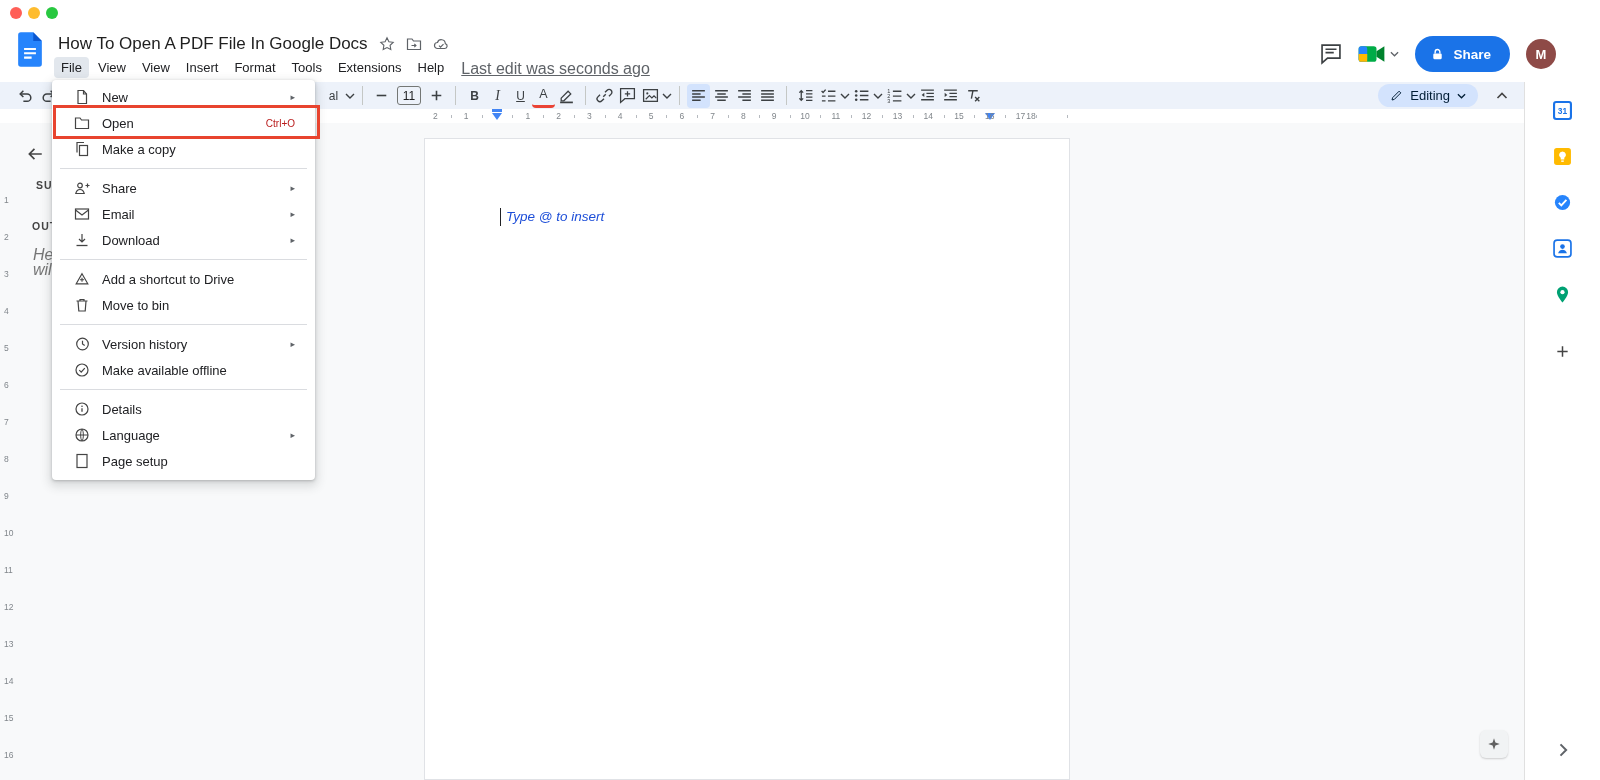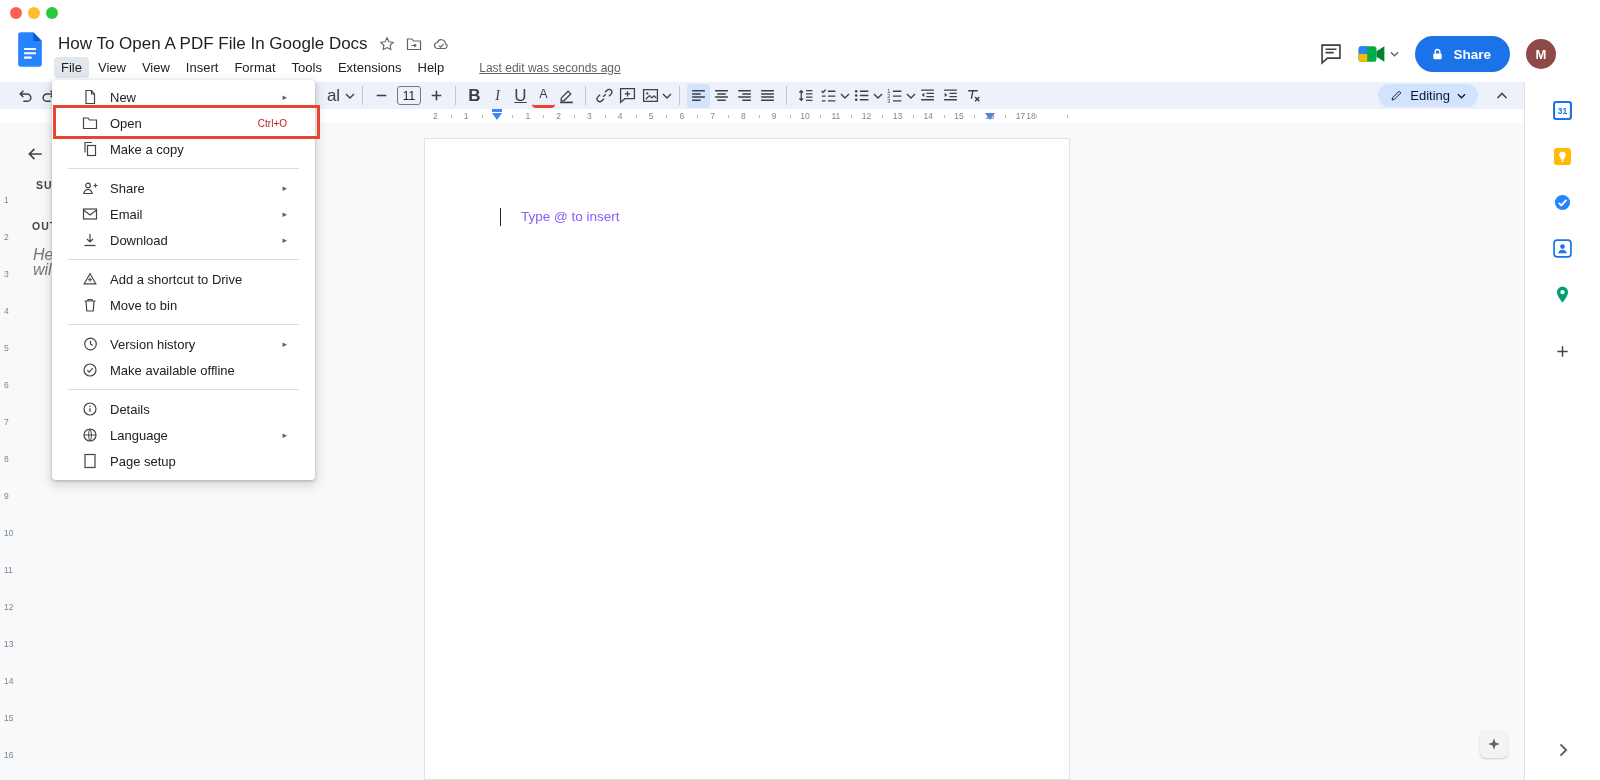--- a/index.html
+++ b/index.html
@@ -12,41 +12,41 @@
   .tl{position:absolute;top:7px;width:12px;height:12px;border-radius:50%}
   .tl-r{background:#ff5f57}.tl-y{background:#febc2e}.tl-g{background:#28c840}
 
   
   .header{position:absolute;left:0;top:26px;right:0;height:56px;background:#fff}
   .docs-logo{position:absolute;left:16px;top:5px;width:28px;height:37px}
   .docs-logo svg{width:100%;height:100%}
   .title-row{position:absolute;left:58px;top:7px;height:22px;display:flex;align-items:center;gap:11px}
   .doc-title{font-size:17px;color:#1f1f1f;white-space:nowrap}
   .title-ico{width:16px;height:16px;color:#5f6368}
-  .menu-row{position:absolute;left:54px;top:31px;display:flex;align-items:center;font-size:13px;color:#202124}
+  .menu-row{position:absolute;left:54px;top:31px;display:flex;align-items:flex-end;font-size:13px;color:#202124}
   .menu-items{display:flex;align-items:center;gap:2px}
   .menu-btn{padding:3px 7px;border-radius:4px;white-space:nowrap}
   .menu-btn.active{background:#e2e7ed}
-  .last-edit{margin-left:28px;color:#5f6368;font-size:12px;text-decoration:underline;white-space:nowrap}
+  .last-edit{margin-left:10px;color:#5f6368;font-size:16px;text-decoration:underline;white-space:nowrap}
   .header-right{position:absolute;right:44px;top:10px;height:36px;display:flex;align-items:center;gap:16px}
   .hicon{width:22px;height:22px;color:#3c4043}
   .meet-wrap{display:flex;align-items:center;gap:5px}
   .meet-ico{width:27px;height:20px}
   .mcaret{width:9px;height:6px;color:#5f6368}
   .share-btn{display:flex;align-items:center;gap:8px;background:#1a73e8;color:#fff;height:36px;padding:0 19px 0 15px;border-radius:18px;font-size:13.5px;font-weight:bold}
   .lock{width:15px;height:15px}
   .avatar{width:30px;height:30px;border-radius:50%;background:#8e4a47;color:#fff;display:flex;align-items:center;justify-content:center;font-size:13px;font-weight:bold}
 
   
   .toolbar{position:absolute;left:0;top:82px;width:1524px;height:27px;background:#edf2fa;display:flex;align-items:center;padding-left:14px}
   .toolbar-items{display:flex;align-items:center;height:100%}
   .tbtn{width:23px;height:24px;display:flex;align-items:center;justify-content:center;color:#3c4043;border-radius:4px;flex:none}
   .tbtn.active{background:#d3e3fd}
   .ticon{width:17px;height:17px}
-  .ttext{font-size:17px}
+  .ttext{font-size:12px}
   .sb{font-weight:bold}.si{font-style:italic;font-family:"Liberation Serif",serif;font-size:14px}.su{text-decoration:underline}
   .sa{font-size:12.5px;border-bottom:3px solid #ea4335;line-height:12px;padding:0 1px}
   .fontbox{width:24px;height:19px;border:1px solid #747775;border-radius:3px;font-size:12px;display:flex;align-items:center;justify-content:center;margin:0 4px;flex:none}
   .tsep{width:1px;height:19px;background:#c4c7c5;margin:0 7px;flex:none}
   .tcaret{width:10px;height:24px;display:flex;align-items:center;justify-content:center;color:#3c4043;flex:none}
   .tcaret svg{width:8px;height:5px}
   .tspacer{width:262px;flex:none}
   .editing-chip{margin-left:auto;display:flex;align-items:center;gap:7px;background:#d3e3fd;color:#001d35;height:23px;padding:0 12px;border-radius:12px;font-size:13px;margin-right:12px;flex:none}
   .echip-pencil{width:13px;height:13px}
   .echip-caret{width:9px;height:6px}
@@ -60,35 +60,35 @@
   .ind-tri{position:absolute;top:4px;width:0;height:0;border-left:5px solid transparent;border-right:5px solid transparent;border-top:7px solid #4285f4;transform:translateX(-50%)}
 
   
   .main{position:absolute;left:0;top:123px;width:1524px;bottom:0;background:#f8f9fa}
   .vr-num{position:absolute;left:4px;font-size:8.5px;color:#80868b}
   .back-btn{position:absolute;left:26px;top:22px;width:18px;height:18px;color:#444}
   .sum-label{position:absolute;left:36px;top:56px;font-size:10.5px;letter-spacing:1px;color:#444;font-weight:bold}
   .outl-label{position:absolute;left:32px;top:97px;font-size:10.5px;letter-spacing:1px;color:#444;font-weight:bold}
   .hint{position:absolute;left:33px;top:124px;font-size:16px;font-style:italic;color:#757575;line-height:15px}
   .page{position:absolute;left:424px;top:15px;width:646px;height:642px;background:#fff;border:1px solid #e0e2e6}
-  .ph{position:absolute;left:75px;top:69px;font-size:13.5px;color:#8b5cf6;border-left:1.5px solid #202124;padding-left:20px;line-height:18px}
+  .ph{position:absolute;left:75px;top:69px;font-size:13.5px;font-style:italic;color:#1d4ed8;border-left:1.5px solid #202124;padding-left:5px;line-height:18px}
   .explore-btn{position:absolute;right:16px;bottom:22px;width:28px;height:28px;background:#f1f3f4;border-radius:6px;color:#616161;display:flex;align-items:center;justify-content:center;box-shadow:0 1px 2px rgba(0,0,0,.18)}
   .explore-btn span{width:16px;height:16px}
 
   
   .side-panel{position:absolute;right:0;top:82px;bottom:0;width:76px;background:#fff;border-left:1px solid #e0e0e0}
   .sp-icons{display:flex;flex-direction:column;align-items:center;padding-top:13px;gap:16px}
   .sp-btn{width:30px;height:30px;display:flex;align-items:center;justify-content:center}
   .spi{width:19px;height:19px}
   .sp-add{margin:27px auto 0;color:#444}
   .sp-add span{width:15px;height:15px}
   .sp-chevron{position:absolute;bottom:20px;left:50%;transform:translateX(-50%);width:20px;height:20px;color:#5f6368}
 
   
-  .file-menu{position:absolute;left:52px;top:80px;width:263px;background:#fff;border-radius:4px;padding:4px 16px 6px;z-index:40;box-shadow:0 1px 3px rgba(60,64,67,.3),0 4px 10px 3px rgba(60,64,67,.15)}
+  .file-menu{position:absolute;left:52px;top:80px;width:263px;background:#fff;border-radius:4px;padding:4px 8px 6px;z-index:40;box-shadow:0 1px 3px rgba(60,64,67,.3),0 4px 10px 3px rgba(60,64,67,.15)}
   .menu-item{height:26px;display:flex;align-items:center;padding:0 12px 0 14px;font-size:13px;color:#202124;gap:12px}
   .mi-icon{width:16px;height:16px;color:#444;flex:none}
   .mi-label{flex:1;white-space:nowrap}
   .mi-short{color:#b91c1c;font-size:10px}
   .mi-sub{color:#5f6368;font-size:9px}
   .menu-divider{height:1px;background:#dadce0;margin:6px 0}
   .red-box{position:absolute;left:53px;top:105px;width:267px;height:34px;border:3px solid #e8442f;z-index:50;pointer-events:none}
 
   [data-icon]{display:inline-flex;align-items:flex-start;justify-content:center}
   [data-icon] svg{width:100%;height:100%;display:block}

